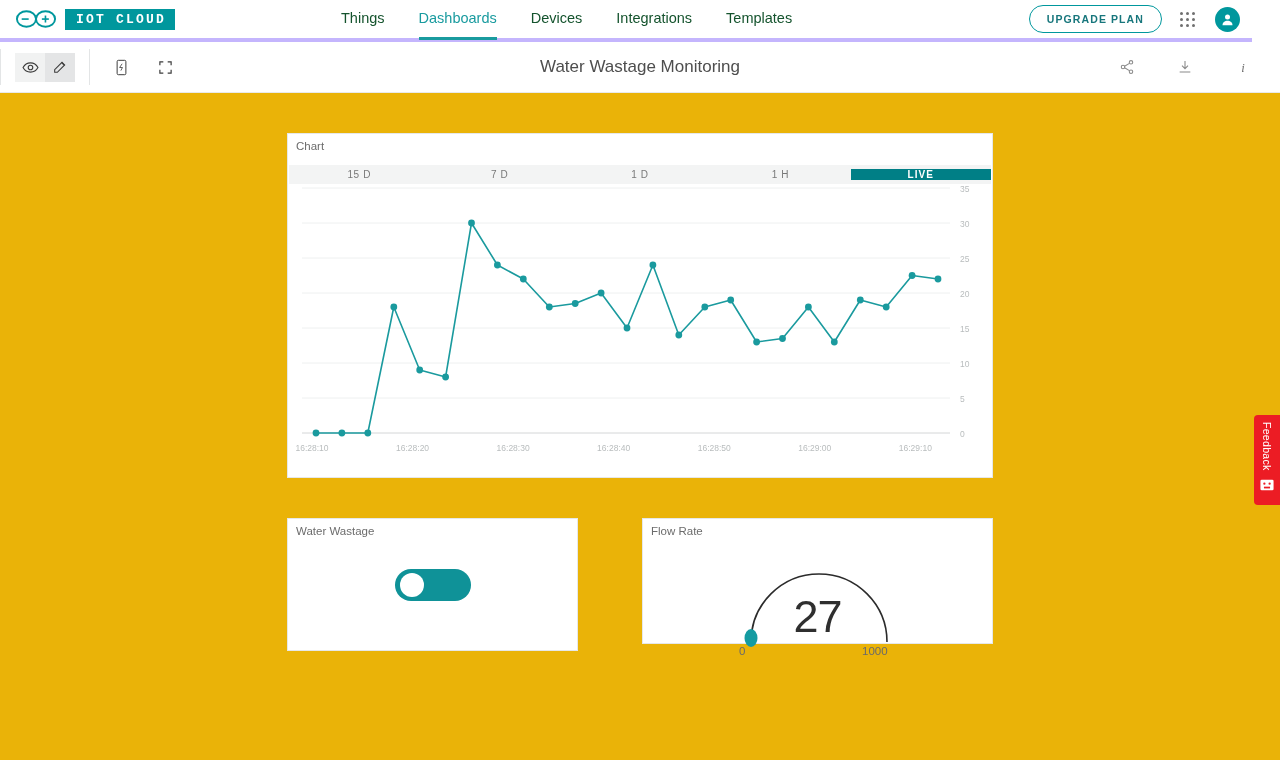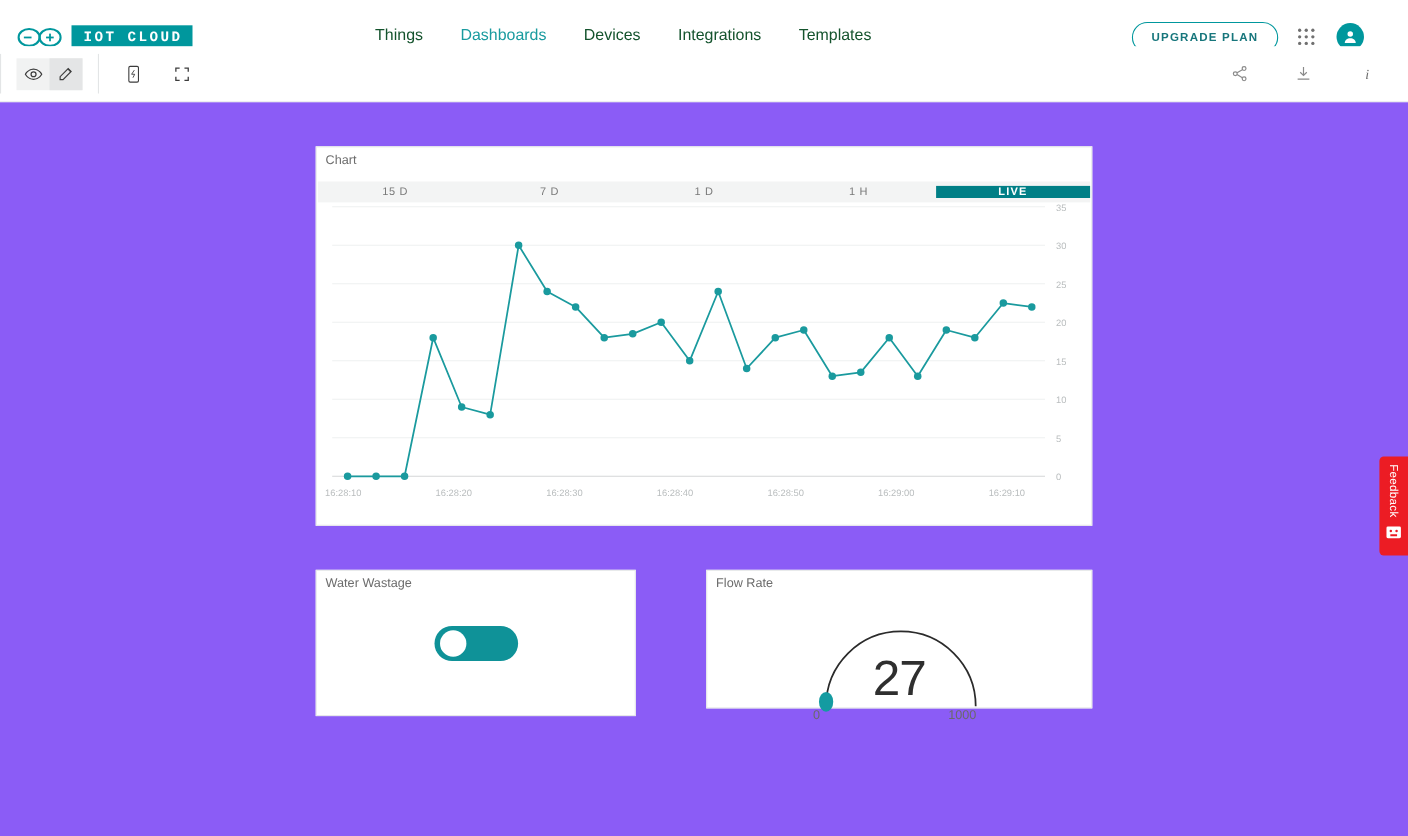--- a/index.html
+++ b/index.html
@@ -6,24 +6,24 @@
   html, body {
     width: 1280px; height: 760px;
     font-family: "Liberation Sans", sans-serif;
     background: #ffffff;
     overflow: hidden;
     color: #4e4e4e;
   }
 
   
   .topnav {
-    position: absolute; top: 16px; left: 0;
+    position: absolute; top: 0; left: 0;
     width: 1252px; height: 42px;
     background: #ffffff;
-    border-bottom: 7px solid #c4b5fd;
+    border-bottom: 4px solid #c4b5fd;
     display: flex; align-items: center;
   }
   .brand { display: flex; align-items: center; margin-left: 14px; }
   .infinity-logo { width: 44px; height: 22px; }
   .brand-badge {
     background: #00979d; color: #ffffff;
     font-size: 13px; font-weight: bold; letter-spacing: 2.2px;
     padding: 3px 9px 3px 11px; margin-left: 7px;
     font-family: "Liberation Mono", monospace;
   }
@@ -76,21 +76,21 @@
   .tb-plain { width: 34px; height: 30px; display: flex; align-items: center;
               justify-content: center; cursor: pointer; color: #3d3d3d; }
   .dash-title {
     position: absolute; left: 0; right: 0; text-align: center;
     font-size: 17px; color: #4e4e4e; pointer-events: none;
   }
   .tb-right { margin-left: auto; display: flex; align-items: center; gap: 24px; padding-right: 20px; }
   .tb-right .tb-plain { color: #888; }
 
   
-  .canvas { position: absolute; top: 93px; left: 0; width: 1280px; height: 667px; background: #8b5cf6; }
+  .canvas { position: absolute; top: 93px; left: 0; width: 1280px; height: 667px; background: #eab308; }
 
   .widget {
     position: absolute; background: #ffffff;
     border: 1px solid #e6e8e9;
   }
   .widget-title {
     position: absolute; top: 6px; left: 8px;
     font-size: 11.5px; color: #6c6c6c;
   }
 
@@ -217,20 +217,21 @@
       <path d="M13 7l-4 6h4.5l-2.5 5" stroke-width="1.3"></path>
     </svg>
   </div>
 
   <div class="tb-plain" style="margin-left:10px;">
     <svg width="15" height="15" viewBox="0 0 24 24" fill="none" stroke="#3d3d3d" stroke-width="1.9">
       <path d="M3 8.5V3h5.5M15.5 3H21v5.5M21 15.5V21h-5.5M8.5 21H3v-5.5"></path>
     </svg>
   </div>
 
+  <div class="dash-title">Water Wastage Monitoring</div>
 
   <div class="tb-right">
     <div class="tb-plain">
       <svg width="16" height="16" viewBox="0 0 24 24" fill="none" stroke="#8a8a8a" stroke-width="1.6">
         <circle cx="18" cy="5" r="2.6"></circle>
           <circle cx="6" cy="12" r="2.6"></circle>
           <circle cx="18" cy="19" r="2.6"></circle>
         <path d="M8.4 10.8 15.6 6.6M8.4 13.2 15.6 17.4"></path>
       </svg>
     </div>

